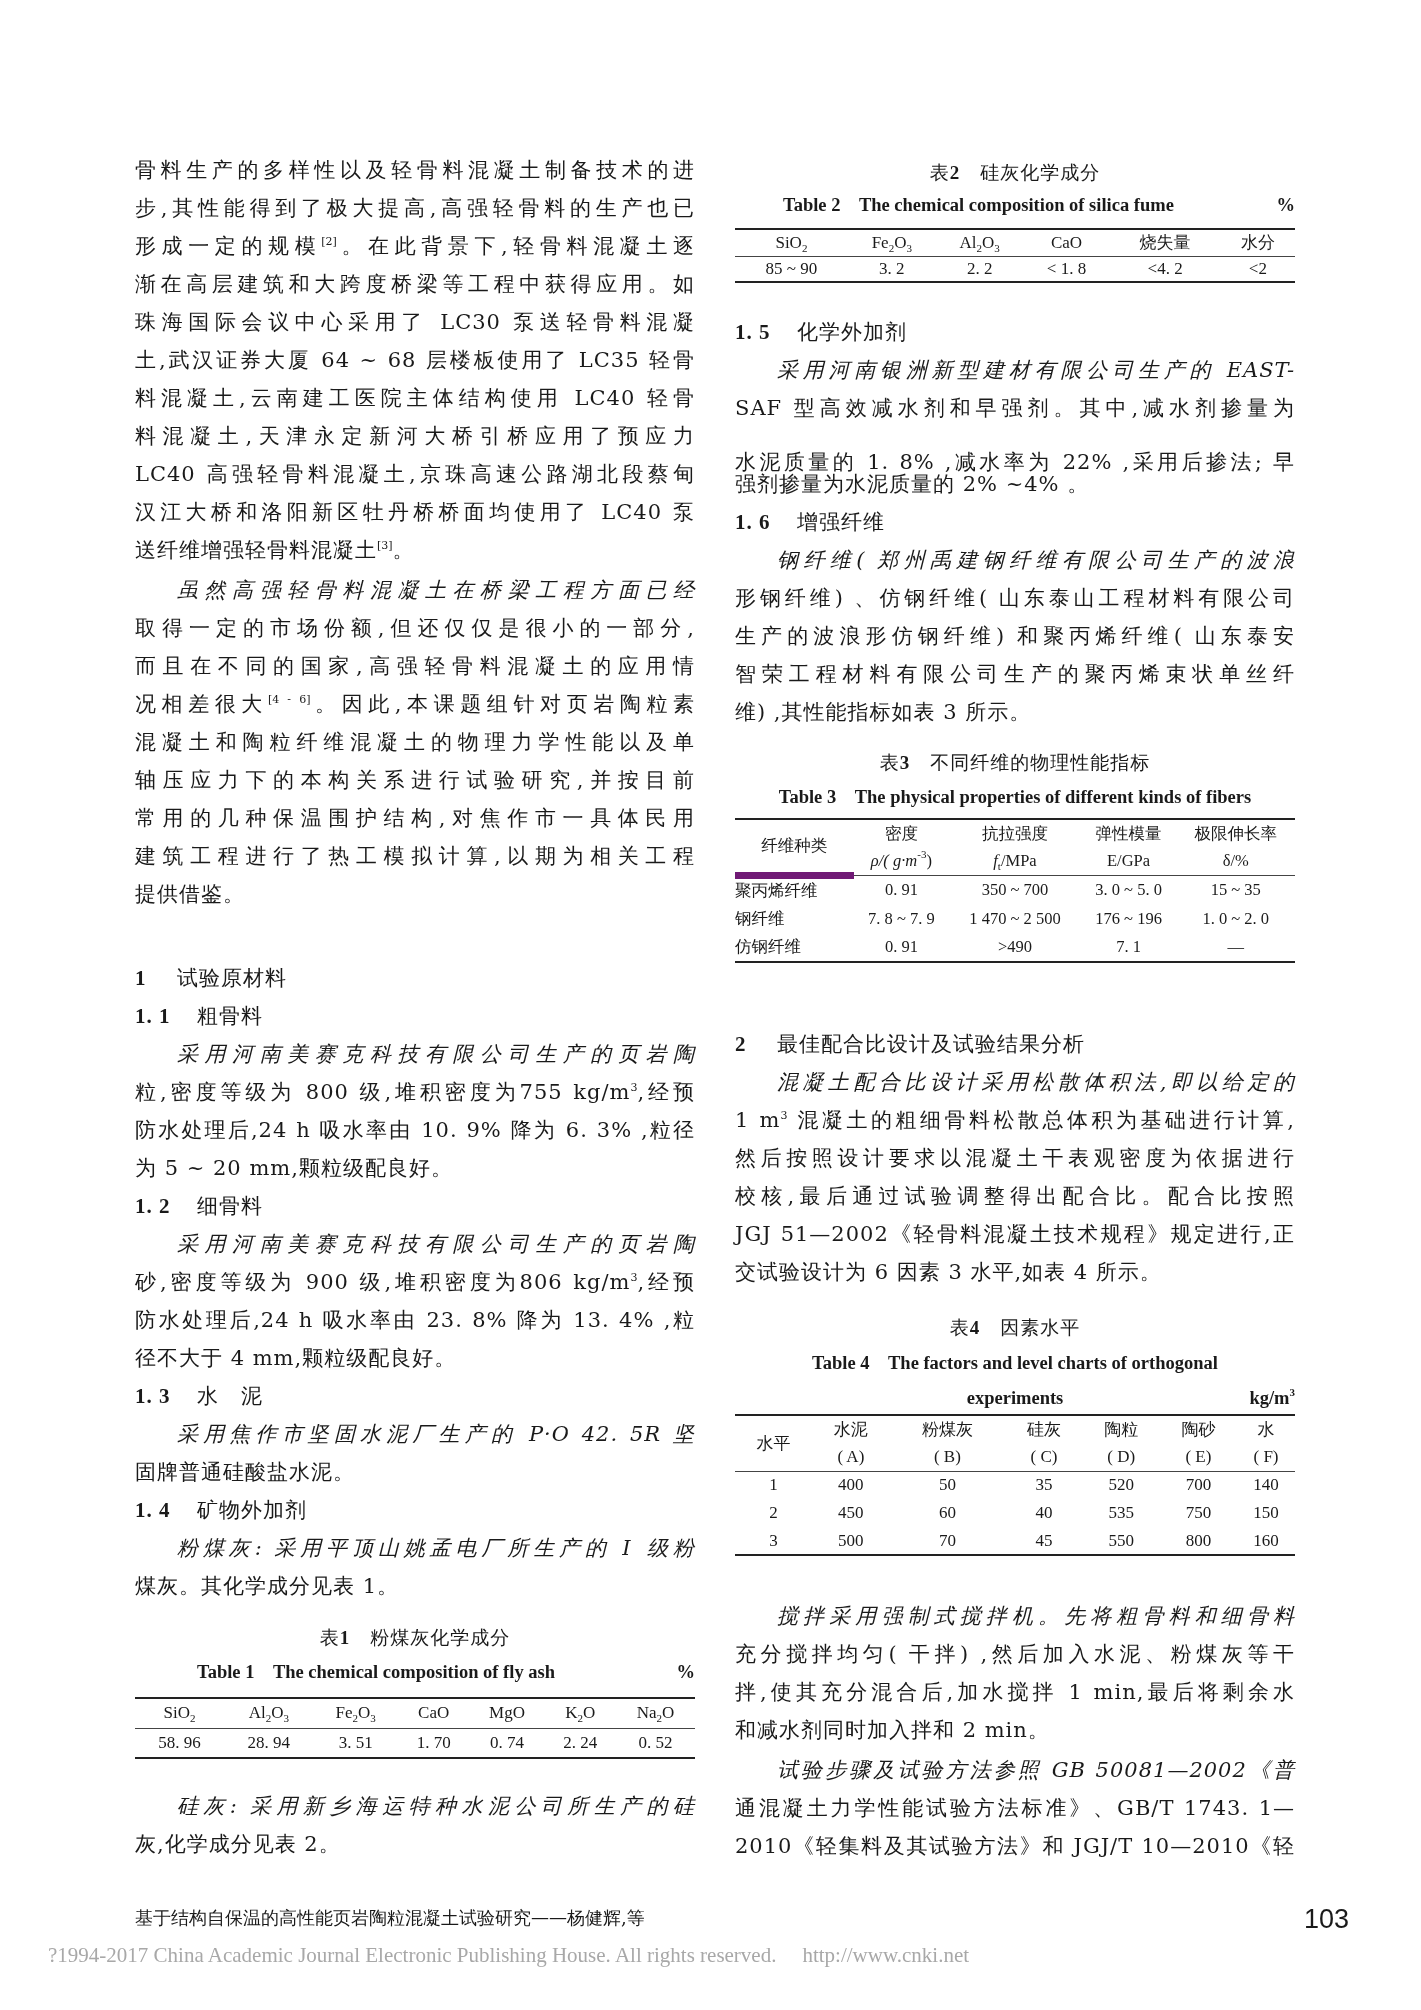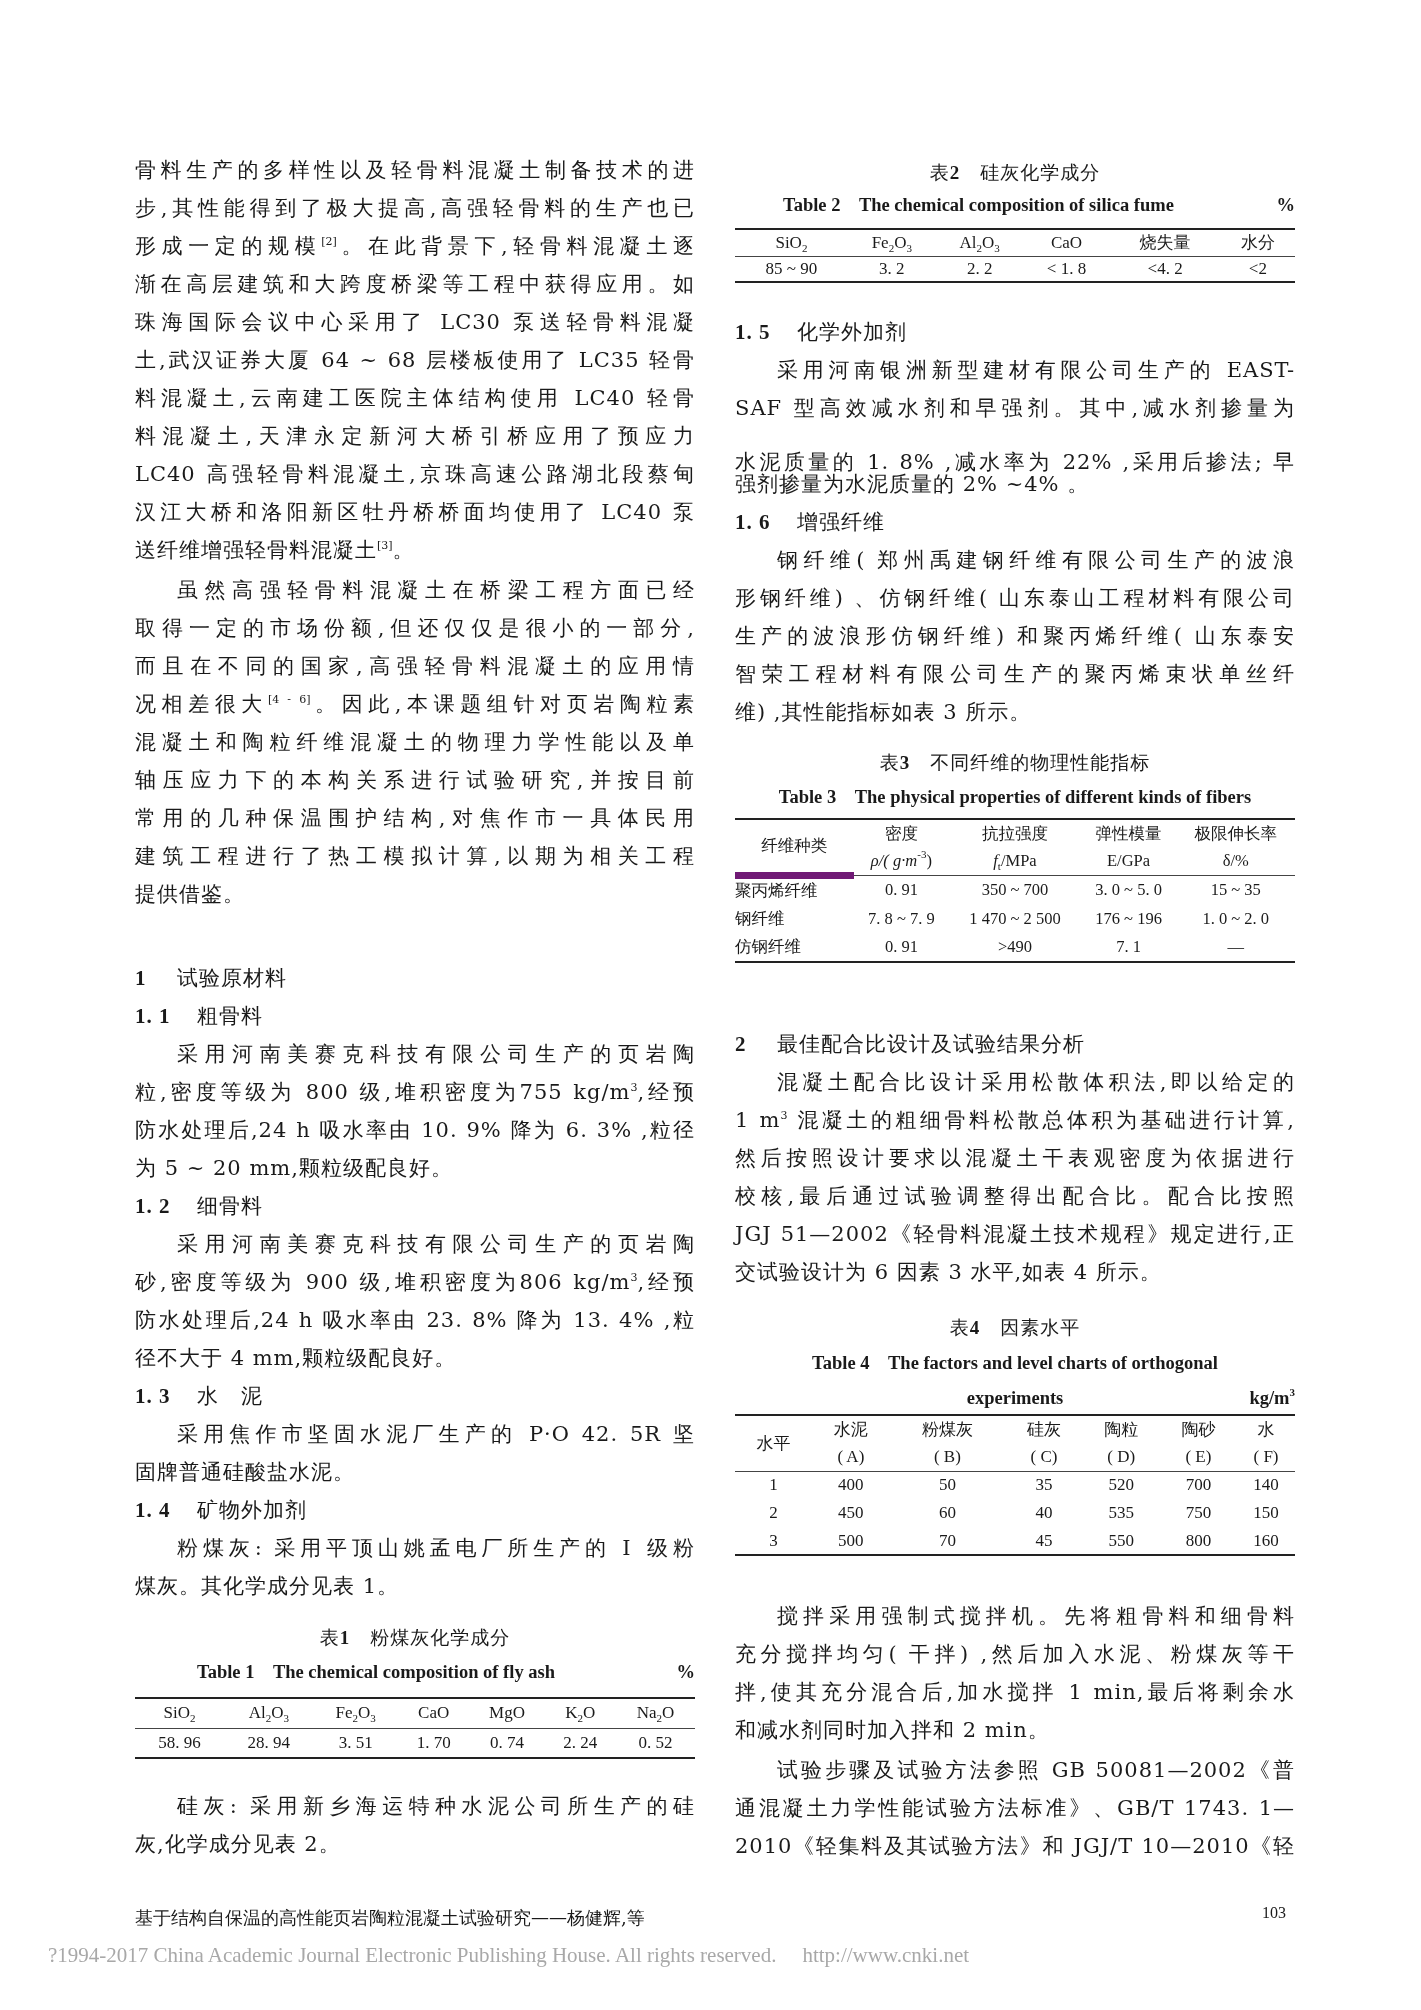--- a/index.html
+++ b/index.html
@@ -12,21 +12,21 @@
   .col-left { left: 135px; width: 560px; }
   .col-right { left: 735px; width: 560px; }
 
   .ln {
     position: absolute; left: 0; width: 560px; height: 40px;
     font-size: 21px; line-height: 40px; white-space: nowrap;
     text-align: justify; text-align-last: justify;
     letter-spacing: 1px;
   }
   .ln.last { text-align-last: left; }
-  .ln.indent { padding-left: 42px; width: 518px; }
+  .ln.indent { padding-left: 42px; width: 518px; font-style: italic; }
   .ln.head { text-align-last: left; font-size: 21px; }
   .secnum { font-family: "Liberation Serif", serif; font-weight: bold; display: inline-block; }
   .secnum.s1 { width: 42px; }
   .secnum.s2 { width: 62px; }
   sup { font-size: 11px; line-height: 0; vertical-align: 8px; letter-spacing: 0; }
   sub { font-size: 11px; line-height: 0; vertical-align: -4px; letter-spacing: 0; }
 
   .cap-cn { position: absolute; left: 0; width: 560px; text-align: center; font-size: 19px; line-height: 30px; letter-spacing: 1px; }
   .cap-cn b { font-family: "Liberation Serif", serif; }
   .cap-en { position: absolute; left: 0; width: 560px; font-family: "Liberation Serif", serif; font-weight: bold; font-size: 18.5px; line-height: 30px; white-space: nowrap; }
@@ -34,21 +34,21 @@
 
   table.tb { position: absolute; left: 0; width: 560px; border-collapse: collapse; font-family: "Liberation Serif", serif; font-size: 17px; }
   table.tb td, table.tb th { font-weight: normal; text-align: center; padding: 0; white-space: nowrap; }
   table.tb thead tr:first-child th { border-top: 2px solid #222; }
   table.tb thead tr:last-child th { border-bottom: 1px solid #444; }
   table.tb tbody tr:last-child td { border-bottom: 2px solid #222; }
   .cn { font-family: "DejaVu Serif", serif; }
   td.left { text-align: left !important; }
 
   .footer-title { position: absolute; left: 135px; top: 1906px; font-size: 18px; letter-spacing: 0px; }
-  .footer-page { position: absolute; left: 1262px; top: 1904px; font-family: Liberation Serif, serif; font-size: 16px; }
+  .footer-page { position: absolute; left: 1304px; top: 1904px; font-family: Liberation Sans, sans-serif; font-size: 27px; }
   .copyright { position: absolute; left: 48px; top: 1943px; width: 1330px; font-family: "Liberation Serif", serif; font-size: 21px; color: #a8a8a8; white-space: nowrap; }
   .copyright .url { margin-left: 26px; }
 </style>
 </head>
 <body>
 
 <div class="col col-left">
 
   <div class="ln" style="top:150px">骨料生产的多样性以及轻骨料混凝土制备技术的进</div>
   <div class="ln" style="top:188px">步,其性能得到了极大提高,高强轻骨料的生产也已</div>

